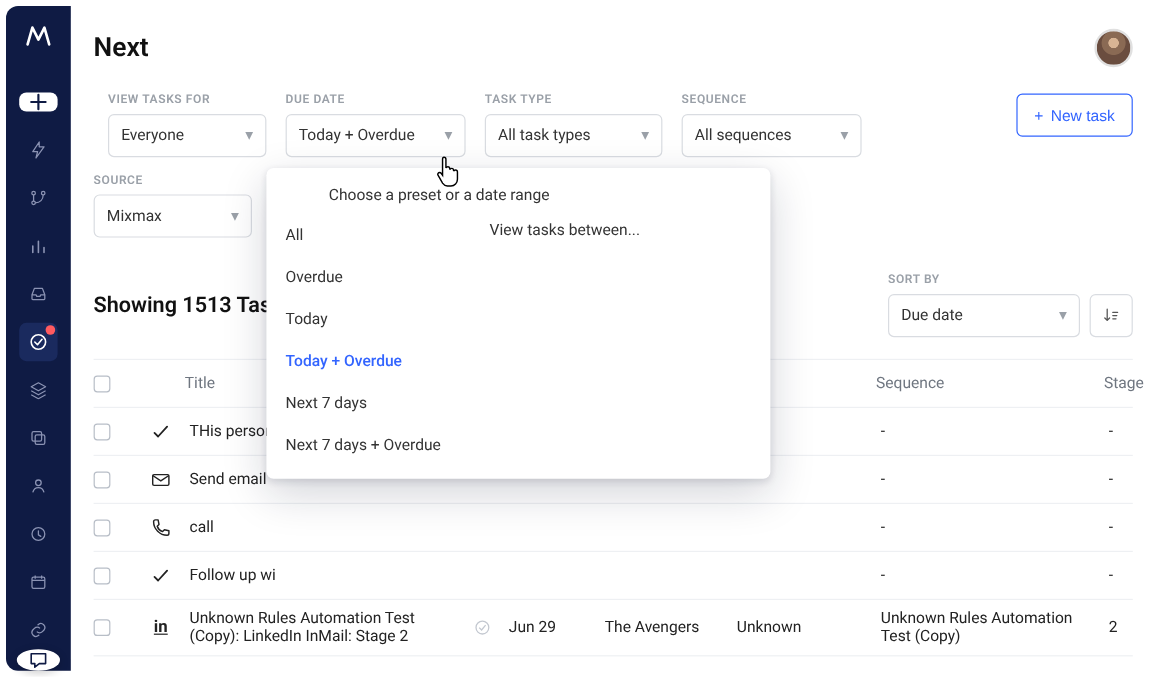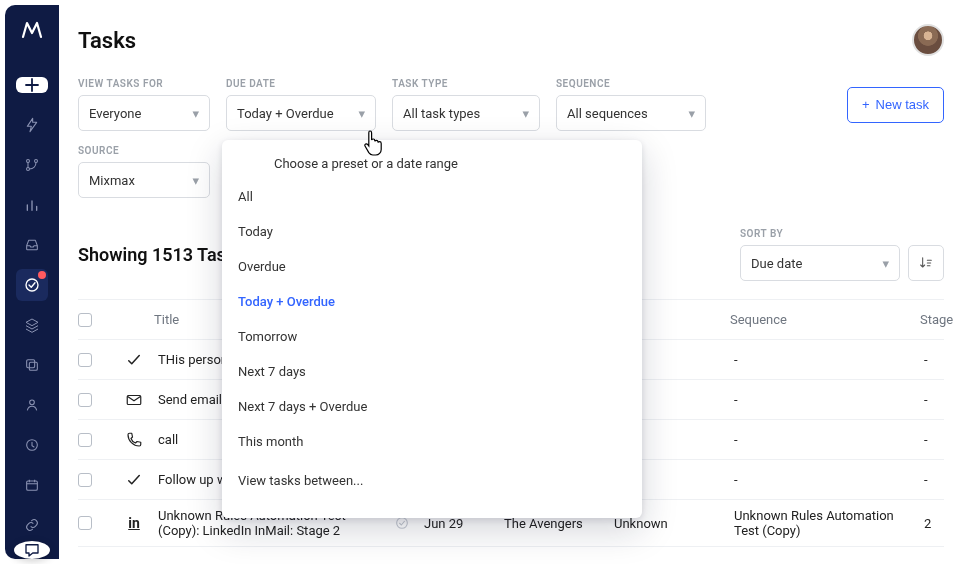--- a/index.html
+++ b/index.html
@@ -62,21 +62,21 @@
     cursor: pointer;
   }
 
   .main { position: absolute; left: 62px; right: 8px; top: 6px; bottom: 6px; padding: 18px 16px 0 16px; }
 
   .header { display: flex; align-items: center; justify-content: space-between; }
   .page-title { font-size: 22px; font-weight: 600; color: #111; }
   .avatar { width: 32px; height: 32px; border-radius: 50%; background: radial-gradient(circle at 50% 35%, #d8b494 0 18%, #8a6a54 20% 42%, #6a4d3f 45% 100%); border: 2px solid #e0e0e0; }
 
   .filters { margin-top: 22px; }
-  .filter-row { display: flex; gap: 16px; align-items: center; flex-wrap: wrap; }
+  .filter-row { display: flex; gap: 16px; align-items: flex-start; flex-wrap: wrap; margin-left: 12px; }
   .filter-group { display: flex; flex-direction: column; }
   .filter-label { font-size: 10px; font-weight: 600; letter-spacing: 0.5px; color: #9aa0a8; text-transform: uppercase; margin-bottom: 6px; }
   .filter-control {
     height: 36px;
     border: 1px solid #d9dce1;
     border-radius: 5px;
     background: #fff;
     display: flex;
     align-items: center;
     justify-content: space-between;
@@ -140,21 +140,21 @@
     left: 222px;
     top: 140px;
     width: 420px;
     background: #fff;
     border-radius: 6px;
     box-shadow: 0 12px 36px rgba(14,22,48,0.18), 0 2px 6px rgba(14,22,48,0.12);
     padding: 16px;
     z-index: 50;
   }
   .dd-title { font-size: 13px; color: #333; margin-bottom: 14px; margin-left: 36px; }
-  .dd-cols { display: flex; gap: 20px; flex-direction: column; }
+  .dd-cols { display: flex; gap: 20px; }
   .dd-left { flex: 0 0 150px; display: flex; flex-direction: column; gap: 12px; }
   .dd-item { font-size: 13px; color: #333; cursor: pointer; padding: 4px 0; }
   .dd-item.selected { color: #3365ff; font-weight: 500; }
   .dd-right { flex: 1; }
   .dd-right-title { font-size: 13px; color: #333; margin-bottom: 14px; }
   .range-row { display: flex; align-items: center; gap: 8px; }
   .range-input {
     height: 36px;
     width: 100px;
     border: 1px solid #d9dce1;
@@ -260,21 +260,21 @@
   <div class="chat-bubble">
     <svg width="18" height="18" viewBox="0 0 24 24">
         <path d="M4 5h16v11H13l-5 4v-4H4z" fill="none" stroke="currentColor" stroke-width="1.8" stroke-linejoin="round"></path>
       </svg>
   </div>
 </div>
 
 <div class="main">
 
   <div class="header">
-    <h1 class="page-title">Tasks</h1>
+    <h1 class="page-title">Next</h1>
     <div class="avatar"></div>
   </div>
 
   <div class="filters">
     <div class="filter-row">
       <div class="filter-group" style="width:132px">
         <span class="filter-label">VIEW TASKS FOR</span>
         <div class="filter-control">
           <span>Everyone</span>
           <span class="chev">▾</span>
@@ -445,27 +445,25 @@
     </div>
 
   </div>
 </div>
 
 <div class="dropdown">
   <div class="dd-title">Choose a preset or a date range</div>
   <div class="dd-cols">
     <div class="dd-left">
       <div class="dd-item">All</div>
+      <div class="dd-item">Overdue</div>
       <div class="dd-item">Today</div>
-      <div class="dd-item">Overdue</div>
       <div class="dd-item selected">Today + Overdue</div>
-      <div class="dd-item">Tomorrow</div>
       <div class="dd-item">Next 7 days</div>
       <div class="dd-item">Next 7 days + Overdue</div>
-      <div class="dd-item">This month</div>
     </div>
     <div class="dd-right">
       <div class="dd-right-title">View tasks between...</div>
     </div>
   </div>
 </div>
 
 <div class="cursor-hand">
   <svg width="26" height="30" viewBox="0 0 26 30">
     <path d="M8 3c1 0 1.6.8 1.6 1.8V12c.3-.6.9-1 1.6-1 1 0 1.6.8 1.6 1.8v.5c.3-.6.9-1 1.6-1 1 0 1.6.8 1.6 1.8v.5c.3-.6.9-1 1.6-1 1 0 1.6.8 1.6 1.8v6c0 3-2.4 5.6-5.4 5.6h-3c-2 0-3-1-4-2.4L3 18c-.6-1 .2-2.2 1.4-2.2.6 0 1 .3 1.4.8l1 1.4V4.8C6.8 3.8 7.6 3 8 3z" fill="#fff" stroke="#000" stroke-width="1.2"></path>

